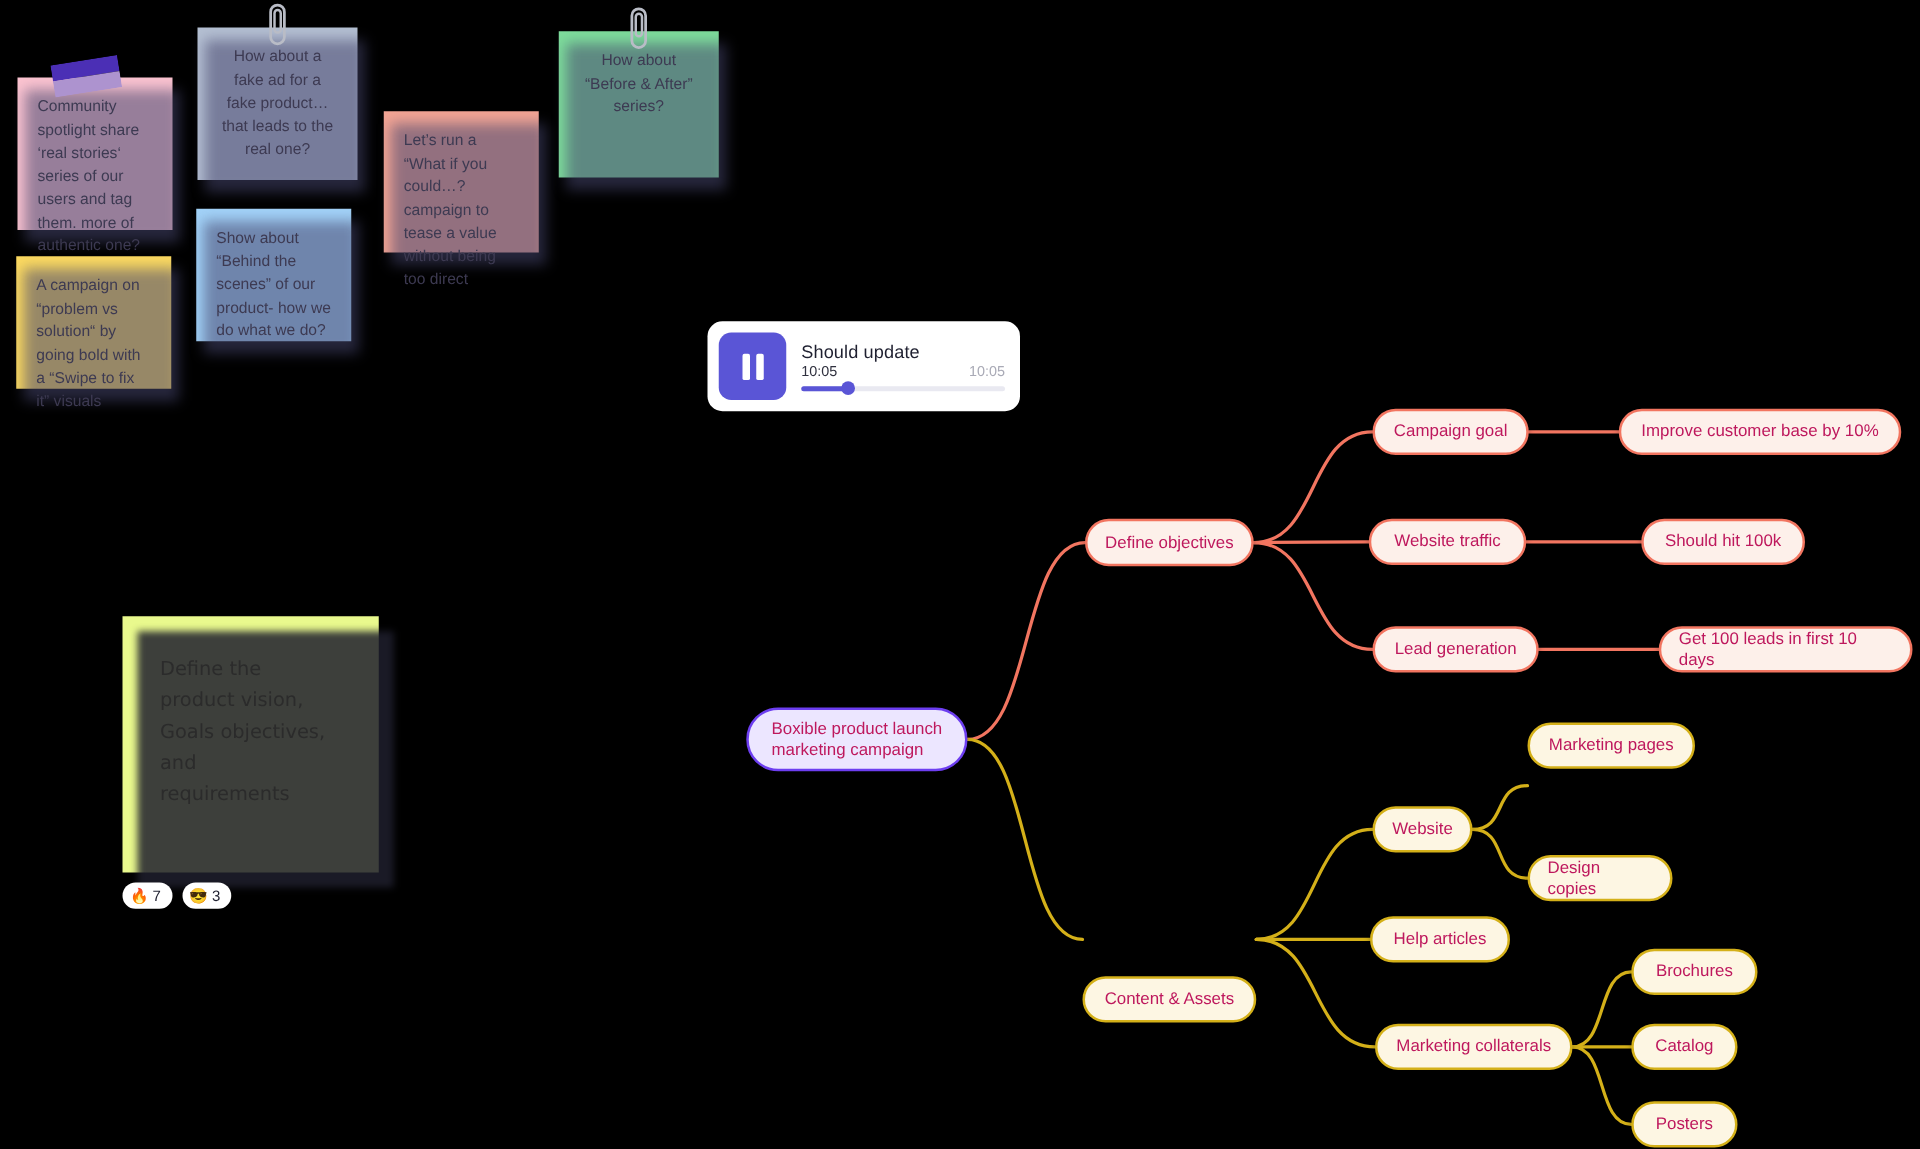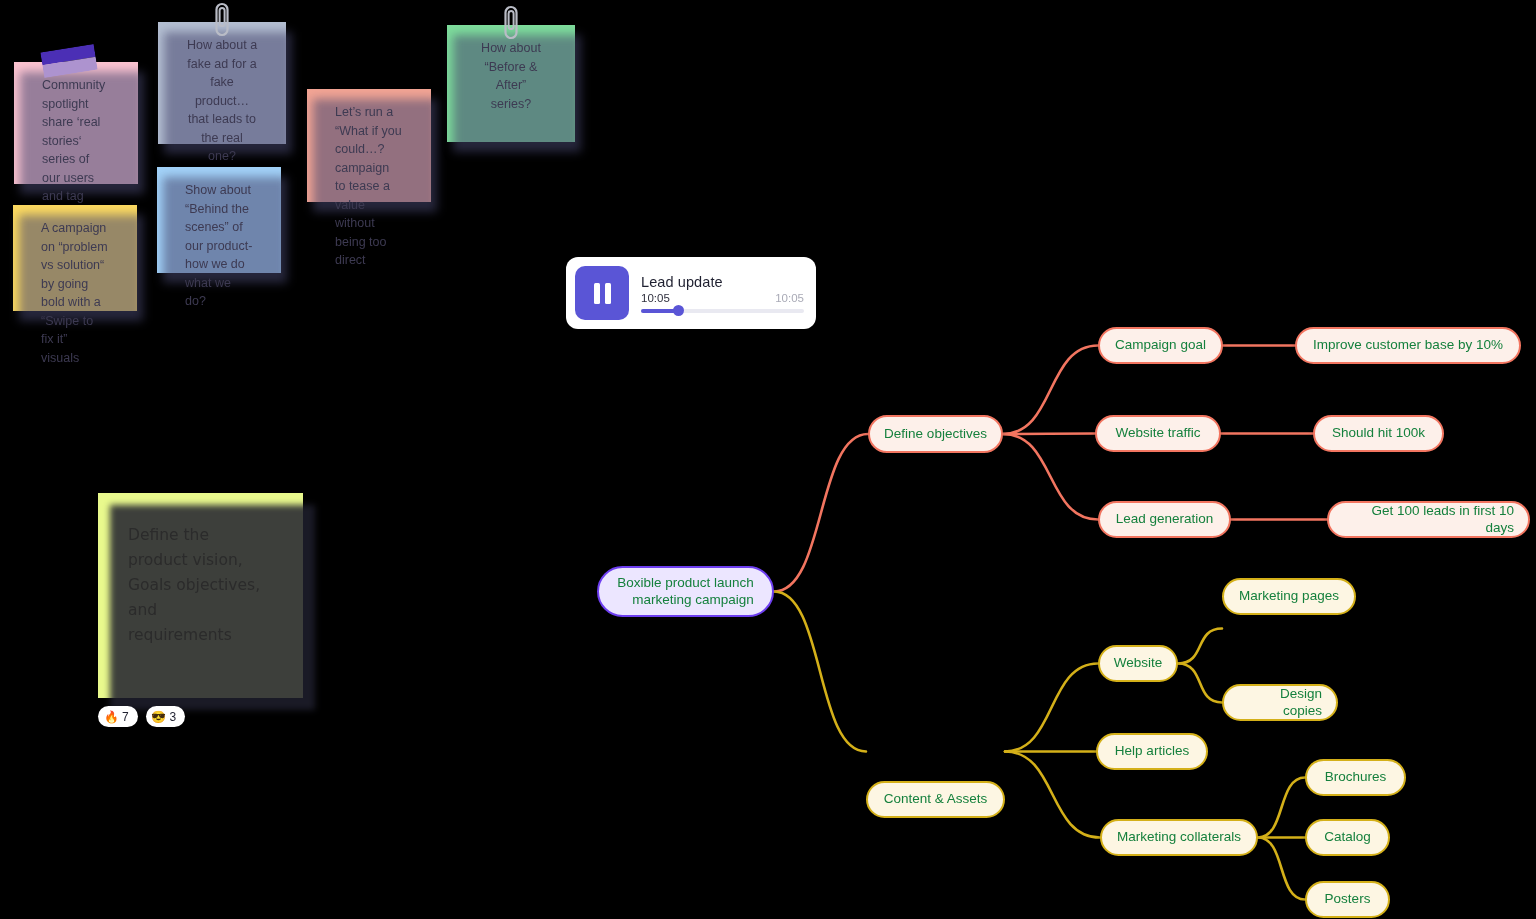--- a/index.html
+++ b/index.html
@@ -11,21 +11,21 @@
   }
   #canvas {
     position: relative;
     width: 1536px; height: 919px;
     background: #000000;
   }
 
   
   .note {
     position: absolute;
-    padding: 14px 28px;
+    padding: 14px 16px;
     font-size: 12.5px;
     line-height: 1.48;
     color: #3d3a52;
     white-space: pre-line;
     z-index: 5;
   }
   .note .shadow-layer {
     position: absolute;
     left: 6px; top: 10px;
     width: 100%; height: 100%;
@@ -169,25 +169,25 @@
   
   #mindmap-svg {
     position: absolute; left: 0; top: 0;
     width: 1536px; height: 919px;
     z-index: 2;
     pointer-events: none;
   }
   .mm-node {
     position: absolute;
     display: flex; align-items: center; justify-content: center;
-    text-align: right;
+    text-align: left;
     border-radius: 999px;
     font-size: 13.5px;
     line-height: 1.25;
-    color: #15803d;
+    color: #be185d;
     white-space: pre-line;
     z-index: 4;
     cursor: pointer;
     padding: 0 14px;
   }
   .mm-root {
     background: #ece6ff;
     border: 2.5px solid #6d3ef0;
     box-shadow: 0 2px 5px rgba(0,0,0,0.3);
   }
@@ -267,21 +267,21 @@
           <rect x="5.6" y="6" width="5" height="18" rx="2.5" fill="none" stroke="#b9bcc6" stroke-width="2"></rect>
         </svg></div>
     </div>
 
   <div class="player">
     <div class="play-btn">
       <span></span>
       <span></span>
     </div>
     <div class="player-body">
-      <div class="player-title">Lead update</div>
+      <div class="player-title">Should update</div>
       <div class="player-times">
         <span class="time-cur">10:05</span>
         <span class="time-tot">10:05</span>
       </div>
       <div class="progress">
         <div class="progress-fill" style="width: 23%;"></div>
         <div class="progress-knob" style="left: 23%;"></div>
       </div>
     </div>
   </div>

